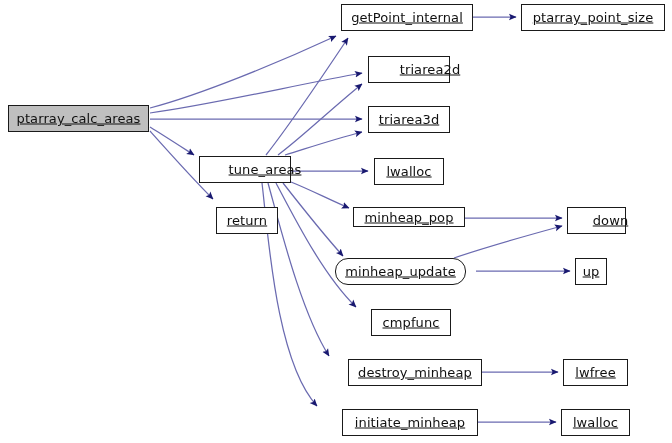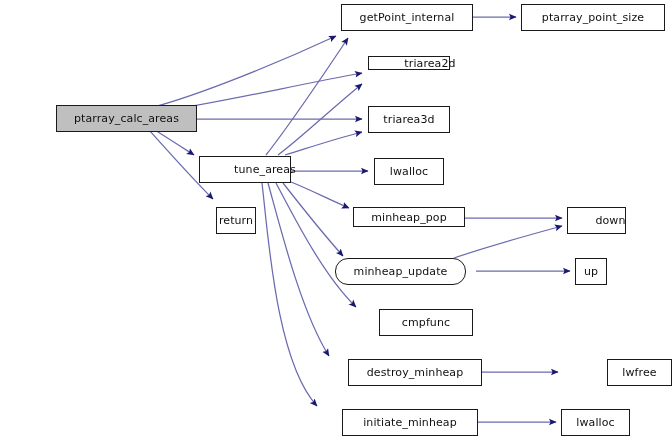--- a/index.html
+++ b/index.html
@@ -23,28 +23,29 @@
     width: 672px;
     height: 443px;
     pointer-events: none;
   }
   .node {
     position: absolute;
     box-sizing: border-box;
     border: 1px solid #1a1a1a;
     background: #ffffff;
     color: #101010;
-    font-size: 11px;
+    font-size: 13px;
     line-height: 1;
     display: flex;
     align-items: center;
     justify-content: center;
     white-space: nowrap;
     letter-spacing: 0.1px;
     z-index: 5;
+    text-decoration: underline;
   }
   .node.current {
     background: #bfbfbf;
     border: 1px solid #1a1a1a;
   }
   .node .lbl {
     display: block;
     padding: 0 6px;
     transform: translateY(-0.5px);
   }
@@ -74,63 +75,63 @@
       <path d="M 268,183 C 280,226 301,312 329,356" fill="none" stroke="#6a6ab0" stroke-width="1.25" marker-end="url(#arrowhead)"></path>
       <path d="M 262,183 C 268,233 276,362 317,406" fill="none" stroke="#6a6ab0" stroke-width="1.25" marker-end="url(#arrowhead)"></path>
       <path d="M 473,17 L 516,17" fill="none" stroke="#6a6ab0" stroke-width="1.25" marker-end="url(#arrowhead)"></path>
       <path d="M 465,218 L 562,218" fill="none" stroke="#6a6ab0" stroke-width="1.25" marker-end="url(#arrowhead)"></path>
       <path d="M 454,258 C 489,246 529,235 562,226" fill="none" stroke="#6a6ab0" stroke-width="1.25" marker-end="url(#arrowhead)"></path>
       <path d="M 476,271 L 570,271" fill="none" stroke="#6a6ab0" stroke-width="1.25" marker-end="url(#arrowhead)"></path>
       <path d="M 476,372 L 558,372" fill="none" stroke="#6a6ab0" stroke-width="1.25" marker-end="url(#arrowhead)"></path>
       <path d="M 478,422 L 556,422" fill="none" stroke="#6a6ab0" stroke-width="1.25" marker-end="url(#arrowhead)"></path>
     </svg>
   <div id="node-layer">
-      <div class="node current" style="left: 8px; top: 105px; width: 141px; height: 27px; margin-left: 48px;">
+      <div class="node current" style="left: 8px; top: 105px; width: 141px; height: 27px;">
         <span class="lbl">ptarray_calc_areas</span>
       </div>
       <div class="node" style="left: 341px; top: 4px; width: 132px; height: 27px;">
         <span class="lbl">getPoint_internal</span>
       </div>
       <div class="node" style="left: 521px; top: 4px; width: 144px; height: 27px;">
         <span class="lbl">ptarray_point_size</span>
       </div>
-      <div class="node" style="left: 368px; top: 56px; width: 82px; height: 14px; padding-left: 42px;">
+      <div class="node" style="left: 368px; top: 56px; width: 82px; height: 27px; padding-left: 42px;">
         <span class="lbl">triarea2d</span>
       </div>
       <div class="node" style="left: 368px; top: 106px; width: 82px; height: 27px;">
         <span class="lbl">triarea3d</span>
       </div>
       <div class="node" style="left: 199px; top: 156px; width: 92px; height: 27px; padding-left: 40px;">
         <span class="lbl">tune_areas</span>
       </div>
       <div class="node" style="left: 374px; top: 158px; width: 70px; height: 27px;">
         <span class="lbl">lwalloc</span>
       </div>
-      <div class="node" style="left: 216px; top: 207px; width: 40px; height: 27px;">
+      <div class="node" style="left: 216px; top: 207px; width: 62px; height: 27px;">
         <span class="lbl">return</span>
       </div>
       <div class="node" style="left: 353px; top: 207px; width: 112px; height: 20px;">
         <span class="lbl">minheap_pop</span>
       </div>
       <div class="node" style="left: 567px; top: 207px; width: 59px; height: 27px; padding-left: 28px;">
         <span class="lbl">down</span>
       </div>
       <div class="node" style="left: 335px; top: 258px; width: 131px; height: 27px; border-radius: 13px;">
         <span class="lbl">minheap_update</span>
       </div>
       <div class="node" style="left: 575px; top: 258px; width: 32px; height: 27px;">
         <span class="lbl">up</span>
       </div>
-      <div class="node" style="left: 371px; top: 309px; width: 94px; height: 27px; margin-left: 8px;">
+      <div class="node" style="left: 371px; top: 309px; width: 80px; height: 27px;">
         <span class="lbl">cmpfunc</span>
       </div>
       <div class="node" style="left: 342px; top: 359px; width: 134px; height: 27px; margin-left: 6px;">
         <span class="lbl">destroy_minheap</span>
       </div>
-      <div class="node" style="left: 563px; top: 359px; width: 65px; height: 27px; margin-left: 44px;">
+      <div class="node" style="left: 563px; top: 359px; width: 65px; height: 27px;">
         <span class="lbl">lwfree</span>
       </div>
       <div class="node" style="left: 342px; top: 409px; width: 136px; height: 27px; justify-content: center;">
         <span class="lbl">initiate_minheap</span>
       </div>
       <div class="node" style="left: 561px; top: 409px; width: 69px; height: 27px;">
         <span class="lbl">lwalloc</span>
       </div>
     </div>
 </div>

